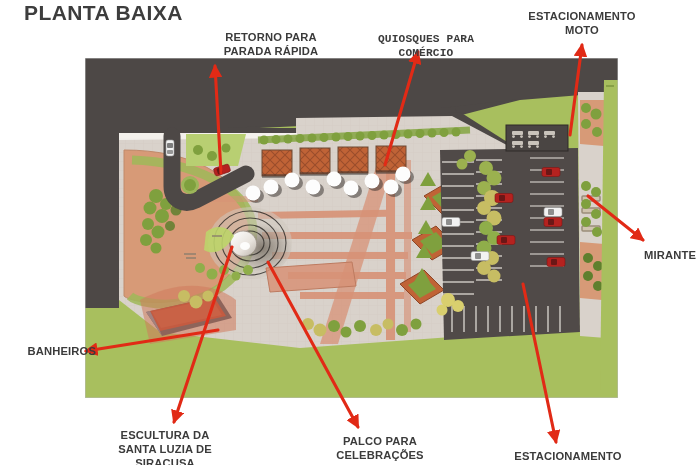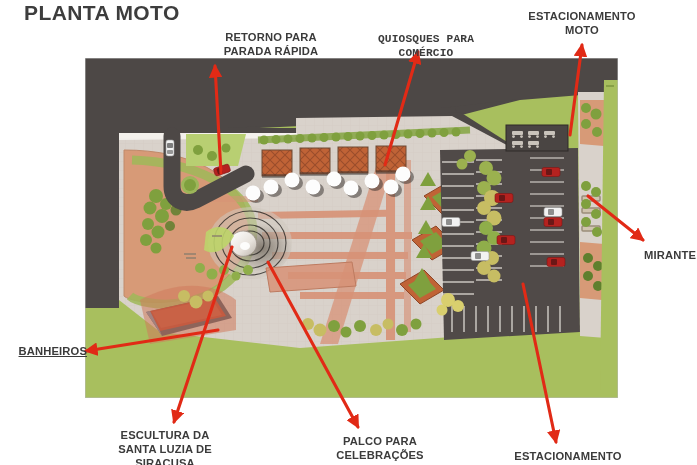--- a/index.html
+++ b/index.html
@@ -519,30 +519,30 @@
         <line x1="385" y1="165" x2="418" y2="52"></line>
         <line x1="570" y1="135" x2="582" y2="45"></line>
         <line x1="588" y1="196" x2="643" y2="240"></line>
         <line x1="218" y1="330" x2="86" y2="351"></line>
         <line x1="232" y1="247" x2="174" y2="422"></line>
         <line x1="268" y1="262" x2="358" y2="427"></line>
         <line x1="523" y1="284" x2="556" y2="442"></line>
       </g>
   </svg>
 
-  <div class="title" style="color: rgb(61, 61, 61);">PLANTA MOTO</div>
+  <div class="title" style="color: rgb(61, 61, 61);">PLANTA BAIXA</div>
   <div id="callout-layer">
       <div class="callout ca-center" style="left: 216px; top: 30px; width: 110px; color: rgb(59, 59, 59);">RETORNO PARA
 PARADA RÁPIDA</div>
       <div class="callout ca-center" style="left: 370px; top: 32px; width: 112px; color: rgb(59, 59, 59); font-family: Liberation Mono, monospace;">QUIOSQUES PARA
 COMÉRCIO</div>
       <div class="callout ca-center" style="left: 522px; top: 9px; width: 120px; color: rgb(59, 59, 59);">ESTACIONAMENTO
 MOTO</div>
       <div class="callout ca-left" style="left: 636px; top: 248px; width: 60px; color: rgb(59, 59, 59);">MIRANTE</div>
-      <div class="callout ca-left" style="left: 7px; top: 344px; width: 80px; color: rgb(59, 59, 59); text-decoration: underline;">BANHEIROS</div>
+      <div class="callout ca-left" style="left: 16px; top: 344px; width: 80px; color: rgb(59, 59, 59);">BANHEIROS</div>
       <div class="callout ca-center" style="left: 110px; top: 428px; width: 110px; color: rgb(59, 59, 59);">ESCULTURA DA
 SANTA LUZIA DE
 SIRACUSA</div>
       <div class="callout ca-center" style="left: 328px; top: 434px; width: 104px; color: rgb(59, 59, 59); text-align: center;">PALCO PARA
 CELEBRAÇÕES</div>
       <div class="callout ca-center" style="left: 504px; top: 449px; width: 128px; color: rgb(59, 59, 59);">ESTACIONAMENTO</div>
     </div>
 
 </div>
 

